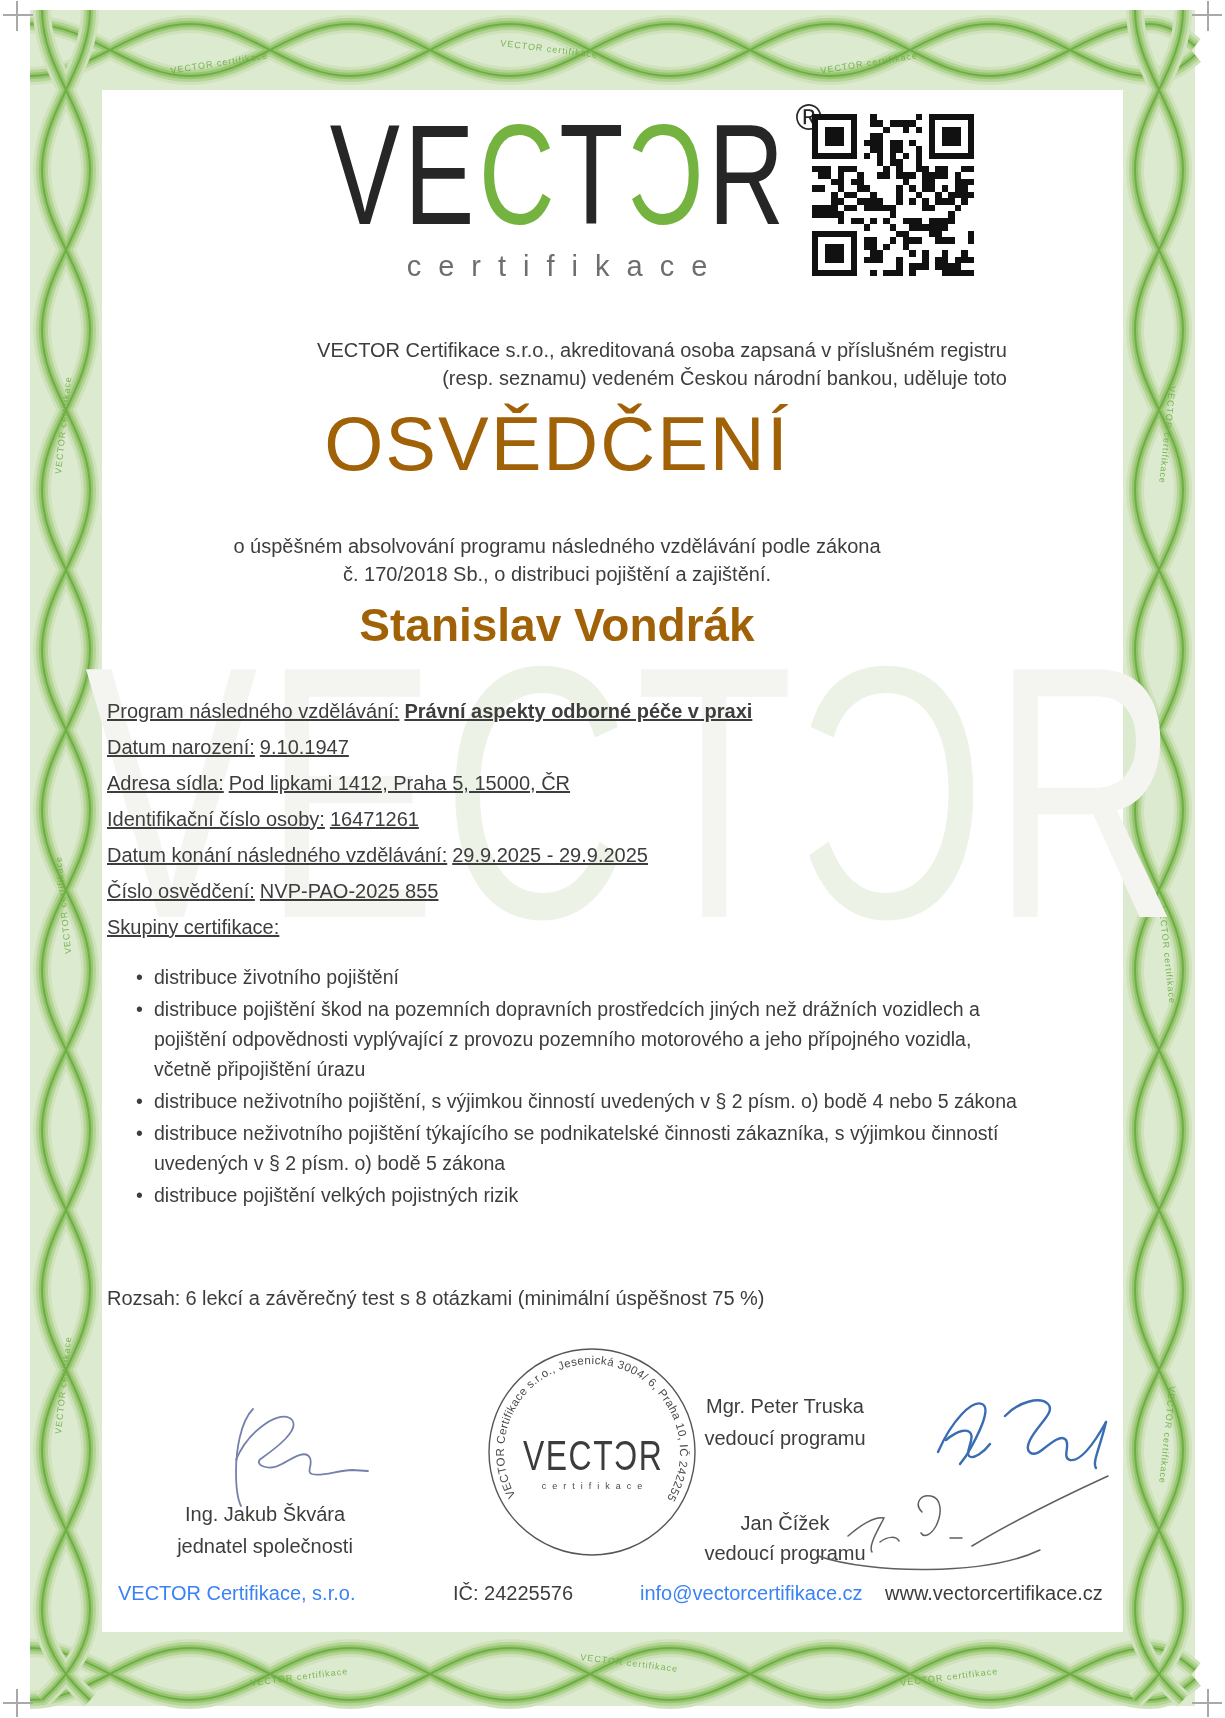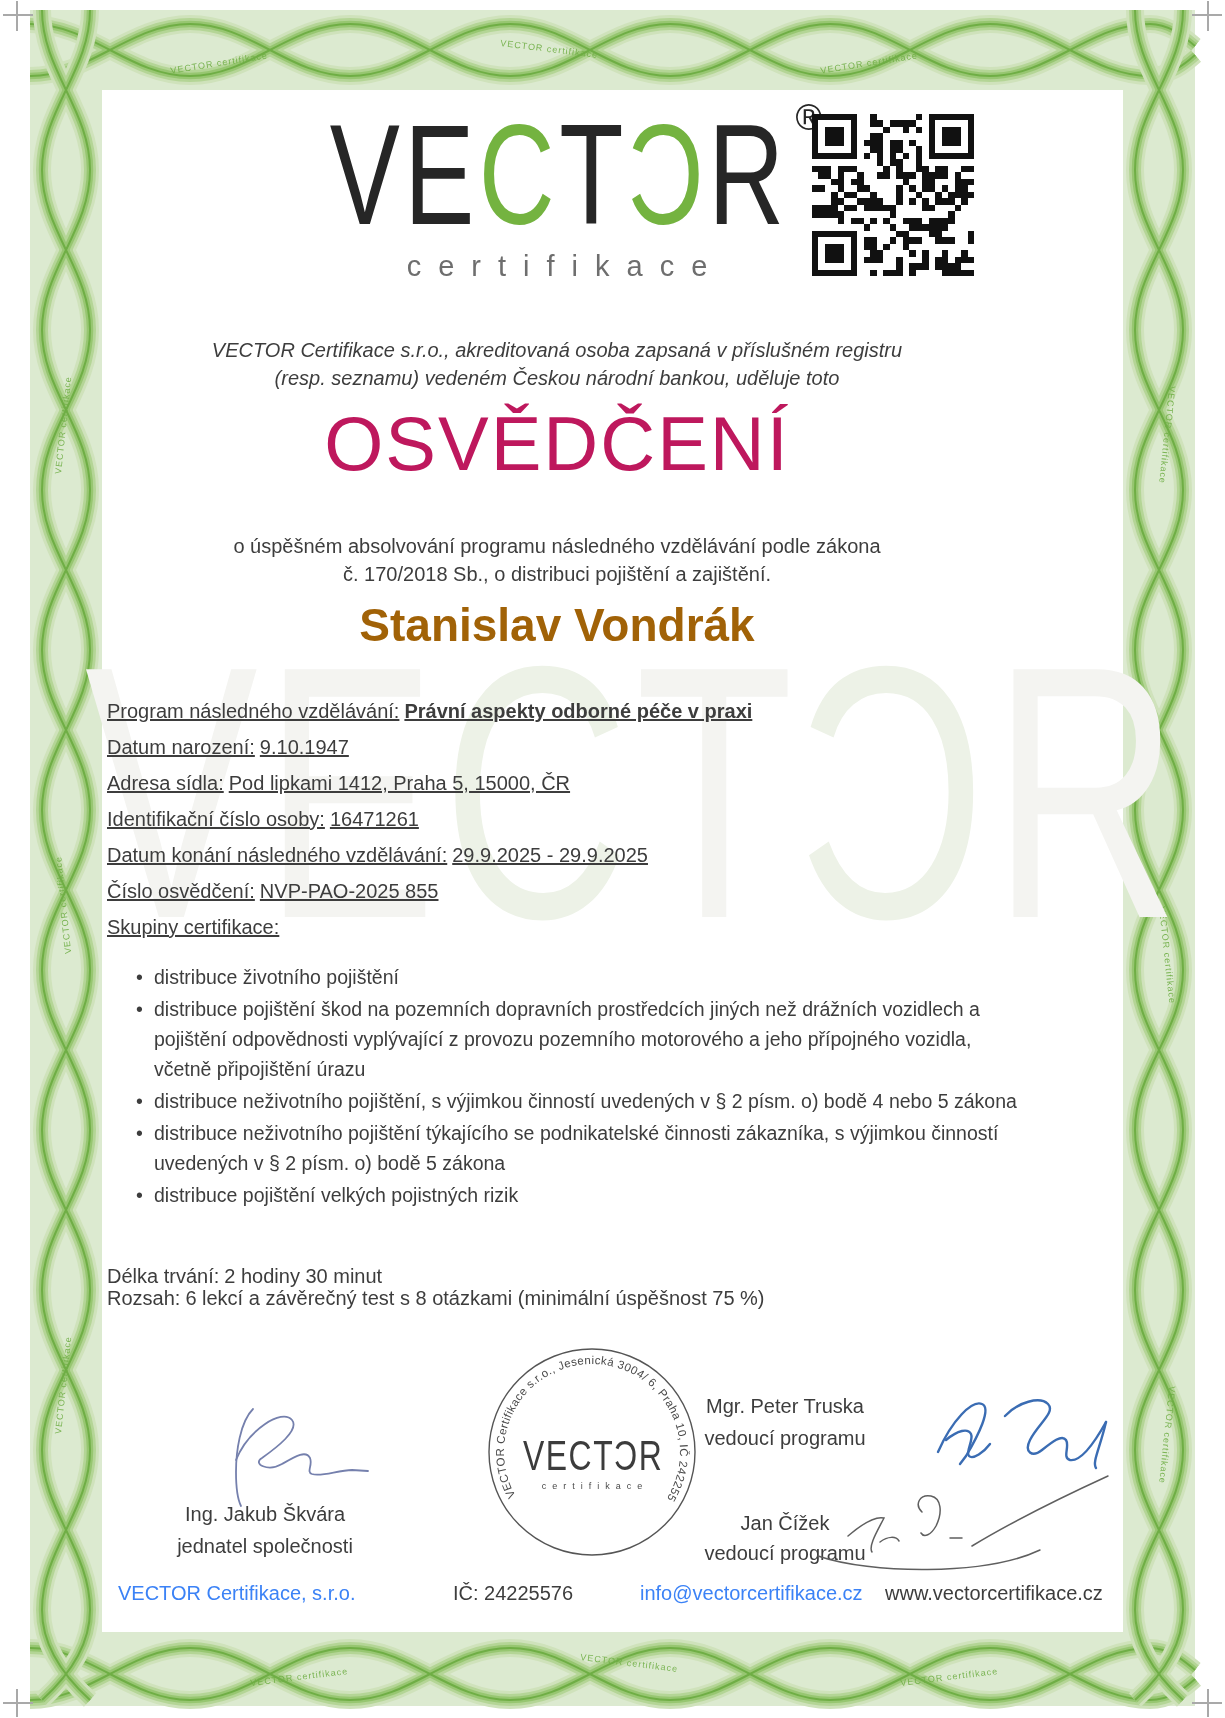--- a/index.html
+++ b/index.html
@@ -24,23 +24,23 @@
   .logo-row{position:relative;display:inline-block;transform:scaleX(.74);transform-origin:center;line-height:1;}
   .logo-row .lt{display:inline-block;font-size:142px;font-weight:400;color:#262626;margin:0 3px;}
   .logo-row .lt.green{color:#74b340;}
   .logo-row .lt.mir{transform:scaleX(-1);}
   .logo-reg{position:absolute;right:-44px;top:-4px;font-size:36px;color:#262626;transform:scaleX(1.35);}
   .logo-sub{left:107px;width:900px;top:250px;text-align:center;font-size:29px;color:#6e6e6e;
             letter-spacing:17px;text-indent:17px;}
 
   .qr-box{left:812px;top:114px;width:162px;height:162px;}
 
-  .intro{left:107px;width:900px;text-align:center;font-size:20px;line-height:28px;font-style:italic;}
+  .intro{left:107px;width:900px;text-align:right;font-size:20px;line-height:28px;}
   .title{left:107px;width:900px;top:402px;text-align:center;font-size:76px;letter-spacing:2px;
-         color:#be185d;font-weight:400;line-height:1.1;}
+         color:#a16207;font-weight:400;line-height:1.1;}
   .subline{left:107px;width:900px;text-align:center;font-size:20px;line-height:28px;}
   .recipient{left:107px;width:900px;top:598px;text-align:center;font-size:46px;font-weight:700;color:#a16207;}
 
   .details{left:107px;width:910px;top:701px;font-size:20px;text-decoration:underline;}
   .detail-row{margin-bottom:15px;line-height:21px;}
   .detail-row .val{margin-left:5px;}
   .detail-row.bold-val .val{font-weight:700;}
 
   .skupiny{left:130px;width:890px;top:962px;font-size:19.5px;}
   .skupiny li{list-style:none;position:relative;padding-left:24px;line-height:30px;margin-bottom:2px;}
@@ -186,23 +186,20 @@
       <li>distribuce pojištění škod na pozemních dopravních prostředcích jiných než drážních vozidlech a pojištění odpovědnosti vyplývající z provozu pozemního motorového a jeho přípojného vozidla, včetně připojištění úrazu</li>
       <li>distribuce neživotního pojištění, s výjimkou činností uvedených v § 2 písm. o) bodě 4 nebo 5 zákona</li>
       <li>distribuce neživotního pojištění týkajícího se podnikatelské činnosti zákazníka, s výjimkou činností uvedených v § 2 písm. o) bodě 5 zákona</li>
       <li>distribuce pojištění velkých pojistných rizik</li>
     </ul>
   </div>
 
   <div class="content-el sumrow" style="top:1284px;">
     <span>Rozsah:</span><span class="val">6 lekcí a závěrečný test s 8 otázkami (minimální úspěšnost 75 %)</span>
   </div>
-  <div class="content-el sumrow" style="top:1262px;">
-    <span>Délka trvání:</span><span class="val">2 hodiny 30 minut</span>
-  </div>
 
   <svg class="decor-svg" width="1225" height="1718" viewBox="0 0 1225 1718" style="z-index:3;">
     <g fill="none" stroke="#7580ad" stroke-width="1.8" stroke-linecap="round">
       <path d="M253,1409 C240,1422 236,1452 236,1472 C236,1488 238,1500 241,1506"></path>
       <path d="M236,1460 C248,1430 282,1408 292,1420 C300,1430 276,1448 262,1458 C252,1464 268,1472 282,1464 C296,1456 306,1450 310,1458 C313,1465 306,1472 312,1474 C322,1477 338,1470 352,1470 L368,1471"></path>
     </g>
     <g fill="none" stroke="#3a6cb3" stroke-width="2.4" stroke-linecap="round">
       <path d="M938,1452 C952,1420 972,1400 982,1404 C992,1408 978,1436 966,1456 L960,1464"></path>
       <path d="M946,1440 C958,1430 968,1428 971,1434 C974,1440 965,1452 969,1456 C973,1460 984,1452 990,1444"></path>
       <path d="M1005,1416 C1018,1402 1040,1396 1048,1404 C1056,1412 1038,1424 1030,1440 C1024,1452 1032,1458 1042,1450 C1052,1442 1062,1434 1066,1440 C1070,1446 1062,1458 1070,1460 C1082,1462 1096,1440 1106,1422"></path>

